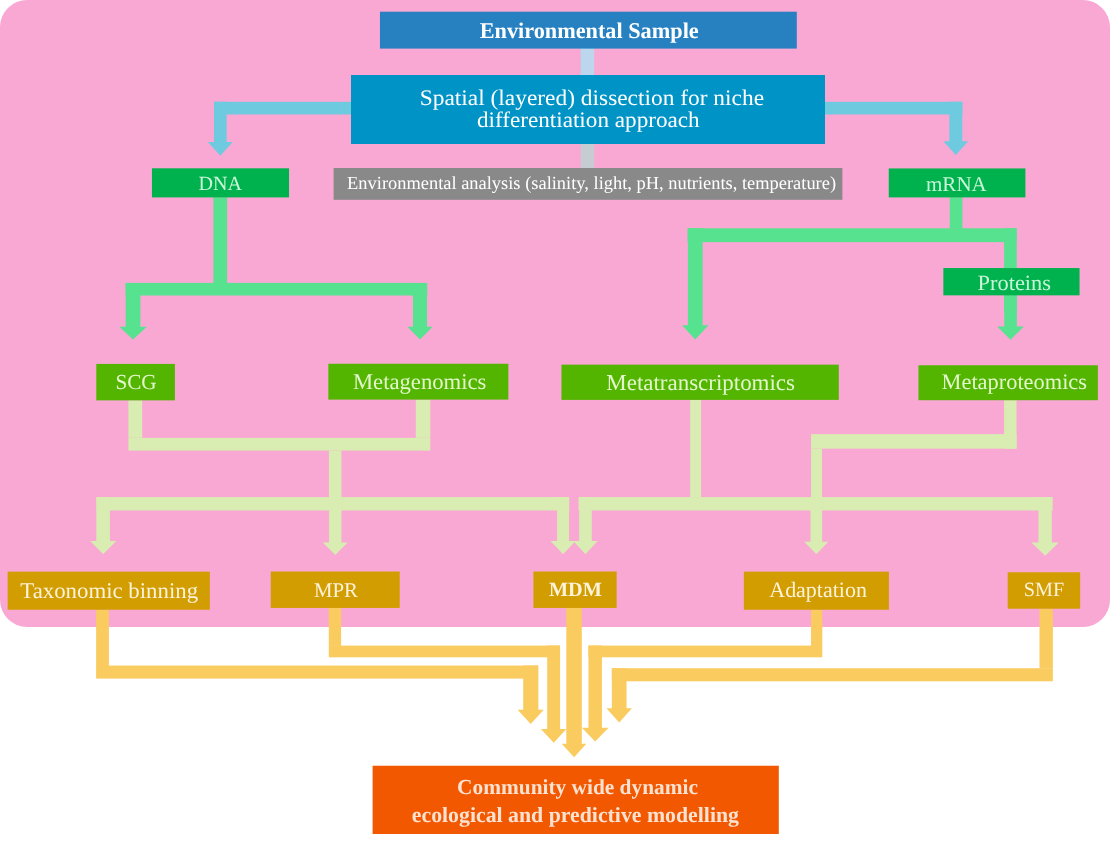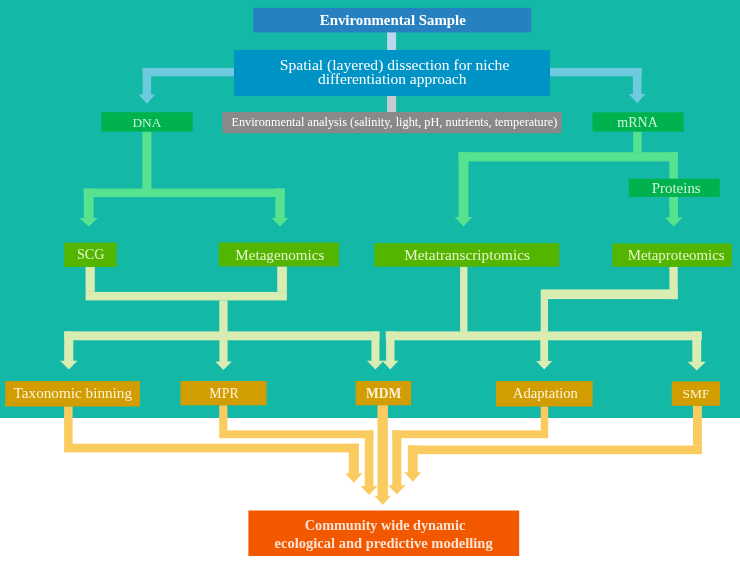--- a/index.html
+++ b/index.html
@@ -1,21 +1,21 @@
 <!DOCTYPE html>
 <html><head>
 <meta charset="utf-8">
 <title>Environmental sample multi-omics workflow</title>
 <style>
   html, body { margin:0; padding:0; background:#ffffff; }
   body {
     width:740px; height:562px; overflow:hidden;
     font-family:"Liberation Serif", serif;
   }
-  .canvas { position:relative; width:740px; height:418px; background:#14b8a6; }
+  .canvas { position:relative; width:740px; height:418px; background:#f9a8d4;border-radius:18px; }
   svg.flowchart { position:absolute; left:0; top:0; display:block; }
   svg.flowchart text { font-family:"Liberation Serif", serif; }
 </style>
 </head>
 <body>
 
 <div class="canvas">
 <svg class="flowchart" width="740" height="562" viewBox="0 0 740 562">
 
   <g>

